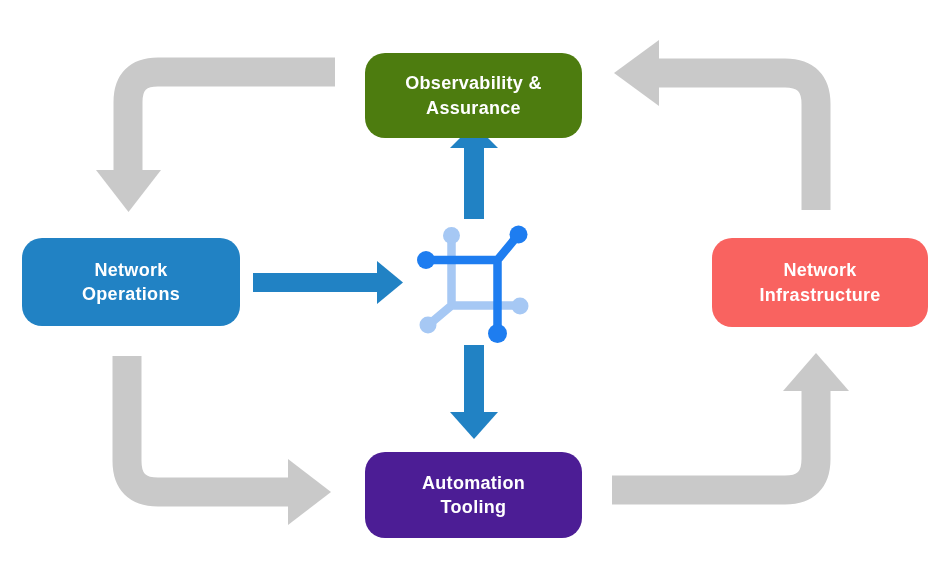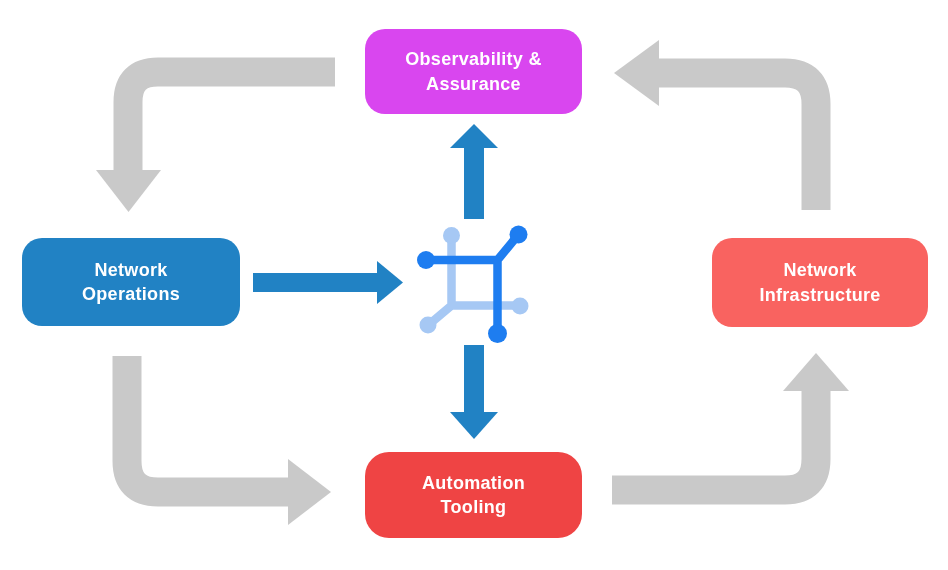--- a/index.html
+++ b/index.html
@@ -92,25 +92,25 @@
 
       <g>
         <path d="M 426 260 L 497.5 260 L 497.5 332 M 497.5 260 L 518.5 234.5" fill="none" stroke-width="8.5" stroke-linejoin="miter" stroke="#1E7DF0"></path>
         <circle cx="426" cy="260" r="9" fill="#1E7DF0"></circle>
         <circle cx="518.5" cy="234.5" r="9" fill="#1E7DF0"></circle>
         <circle cx="497.5" cy="333.5" r="9.5" fill="#1E7DF0"></circle>
       </g>
     </g>
   </svg>
 
-  <div class="node node-observability" style="background-color: #d946ef;">Observability &amp;
+  <div class="node node-observability" style="background-color: #4d7c0f; margin-top: 24px;">Observability &amp;
 Assurance</div>
 
   <div class="node node-operations" style="background-color: rgb(33, 130, 196);">Network
 Operations</div>
 
   <div class="node node-infrastructure" style="background-color: rgb(249, 99, 96);">Network
 Infrastructure</div>
 
-  <div class="node node-automation" style="background-color: #ef4444; border-radius: 24px;">Automation
+  <div class="node node-automation" style="background-color: #4c1d95;">Automation
 Tooling</div>
 
 </div>
 
 </body></html>

